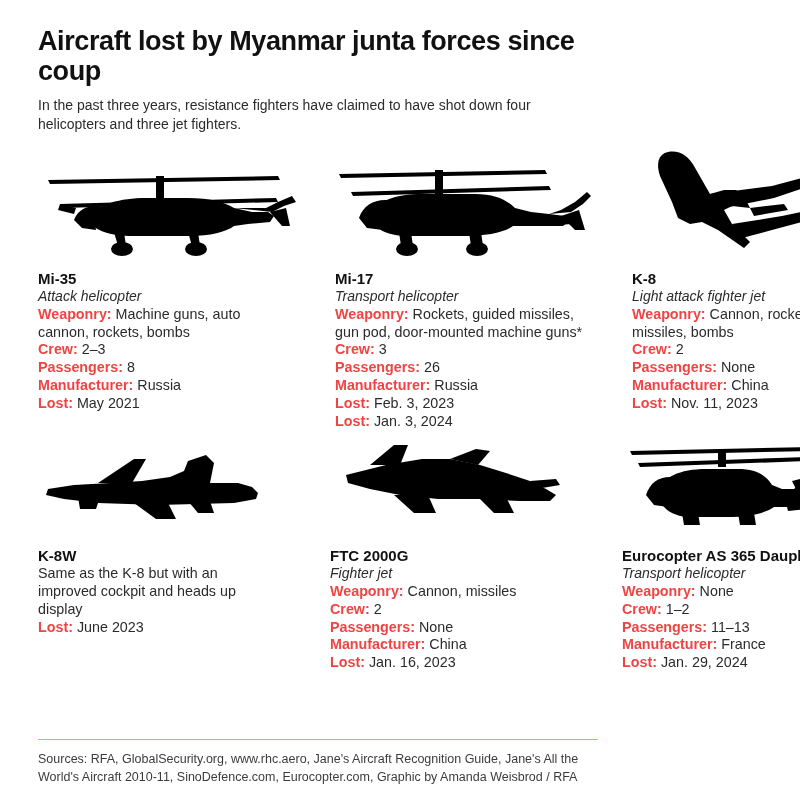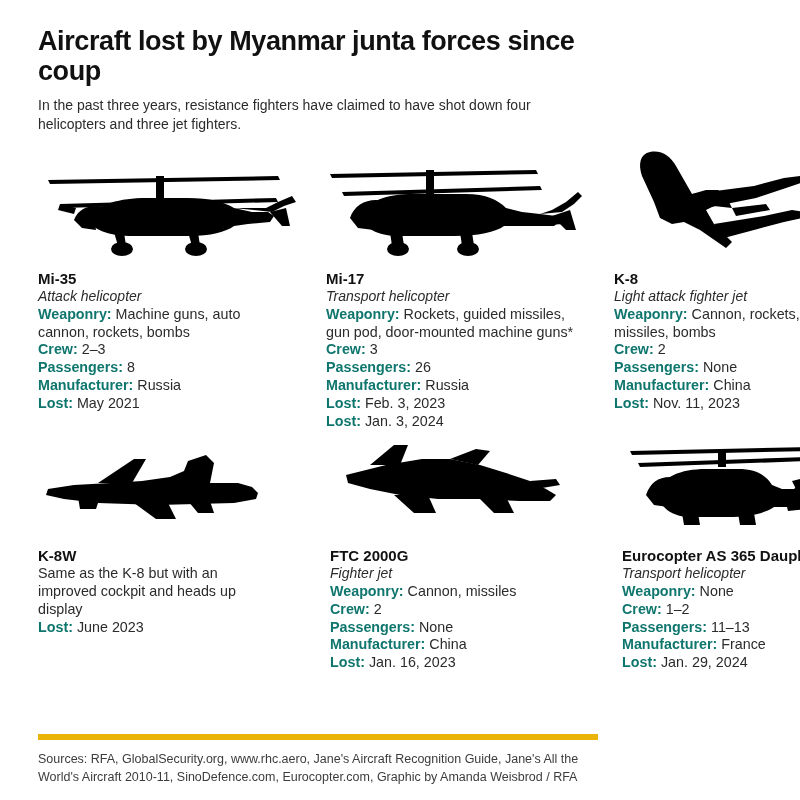--- a/index.html
+++ b/index.html
@@ -38,21 +38,21 @@
   }
   .footnote {
     font-size: 12.5px;
     font-style: italic;
     color: #3a3a3a;
     margin: 0 0 4px 0;
   }
   .grid {
     display: grid;
     grid-template-columns: 280px 280px 200px;
-    column-gap: 8px;
+    column-gap: 17px;
     margin-top: 2px;
   }
   .row2 {
     display: grid;
     grid-template-columns: 280px 280px 200px;
     column-gap: 12px;
     margin-top: 6px;
   }
   .cell {
     position: relative;
@@ -84,39 +84,39 @@
   }
   .spec {
     font-size: 14.3px;
     line-height: 1.25;
     color: #2b2b2b;
     margin: 0;
     max-width: 250px;
   }
   .spec b {
     font-weight: bold;
-    color: #0f766e;
+    color: #ef4444;
     margin-top: 36px;
   }
   .desc {
     font-size: 14.3px;
     line-height: 1.25;
     color: #2b2b2b;
     max-width: 200px;
     margin: 0;
   }
   .sources {
     position: absolute;
     left: 38px;
     right: 38px;
     bottom: 14px;
     font-size: 12.5px;
     line-height: 1.45;
     color: #3c3c3c;
-    border-top: 6px solid #eab308;
+    border-top: 1px solid #eab308;
     padding-top: 10px;
   }
   .col-narrow .spec { max-width: 205px; }
   .silh { fill: #000000; }
 </style>
 </head>
 <body>
 
 <div class="page">
 

